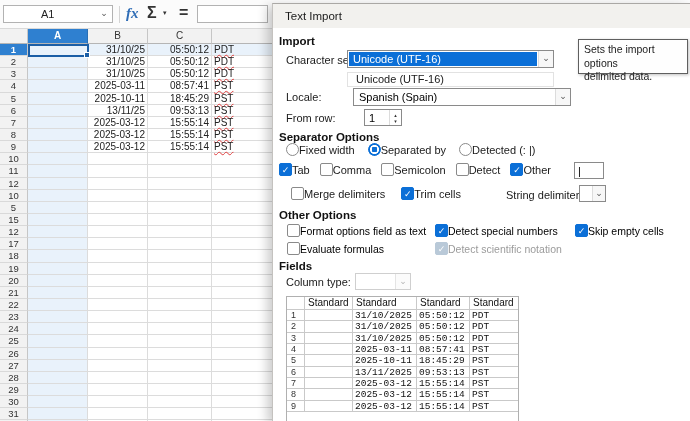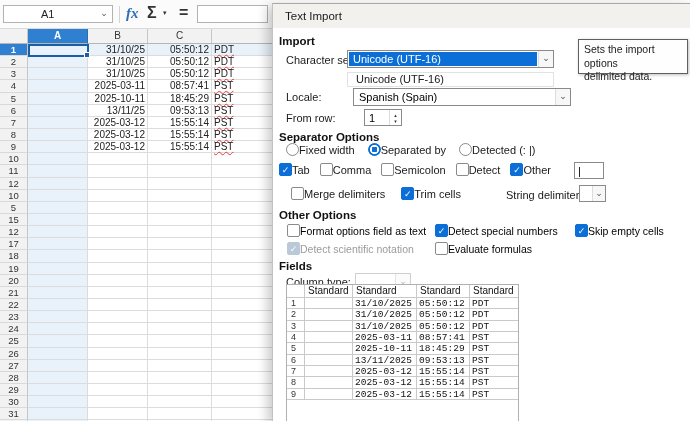--- a/index.html
+++ b/index.html
@@ -64,21 +64,21 @@
   .opt { display:flex; align-items:center; white-space:nowrap; }
   .opt .dim { color:#9b9b9b; }
 
   .otherbox { position:absolute; left:301px; top:-1px; width:30px; height:17px; border:1px solid #8a8a8a; background:#fff; font-size:11px; padding:0 0 0 3px; font-family:"Liberation Sans", sans-serif; }
   .sdcombo { left:306px; top:-2px; width:27px; height:17px; }
   .sdcombo .cbtn { width:13px; line-height:14px; }
 
   .oo-grid { position:absolute; left:14px; display:grid; grid-template-columns:134px 126px max-content; column-gap:14px; row-gap:5px; font-size:10.5px; }
 
   
-  .pframe { position:absolute; left:13px; top:280px; width:233px; bottom:0; border:1px solid #b0b0b0; border-bottom:none; background:#fff; overflow:hidden; }
+  .pframe { position:absolute; left:13px; top:292px; width:233px; bottom:0; border:1px solid #b0b0b0; border-bottom:none; background:#fff; overflow:hidden; }
   .prow { display:flex; height:11.35px; }
   .prow.head { height:13px; font-size:10px; }
   .prow > div { border-right:1px solid #c9c9c9; border-bottom:1px solid #c9c9c9; overflow:hidden; white-space:nowrap; }
   .prow > div:nth-child(1) { width:18px; font-size:9px; color:#333; padding-left:4px; line-height:11px; }
   .prow > div:nth-child(2) { width:48px; }
   .prow > div:nth-child(3) { width:64px; }
   .prow > div:nth-child(4) { width:53px; }
   .prow > div:nth-child(5) { flex:1; border-right:none; }
   .prow.head > div { padding-left:3px; line-height:12px; color:#111; }
   .prow .pc { font-family:"Liberation Mono", monospace; font-size:9.5px; line-height:11px; padding-left:2px; color:#111; }
@@ -433,26 +433,26 @@
       </span>
       <span class="opt">
         <span class="cbox on"></span>
         <span>Detect special numbers</span>
       </span>
       <span class="opt">
         <span class="cbox on"></span>
         <span>Skip empty cells</span>
       </span>
       <span class="opt">
+        <span class="cbox"></span>
+        <span>Evaluate formulas</span>
+      </span>
+      <span class="opt">
         <span class="cbox dis on"></span>
         <span class="dim">Detect scientific notation</span>
-      </span>
-      <span class="opt">
-        <span class="cbox"></span>
-        <span>Evaluate formulas</span>
       </span>
       <span></span>
     </div>
 
     <div class="dlg-h" style="top:256px">Fields</div>
 
     <div class="dlg-label" style="left:13px; top:272px">Column type:</div>
     <div class="combo dis" style="left:82px; top:269px; width:56px; height:17px">
       <div class="cval"></div>
       <div class="cbtn">⌄</div>

